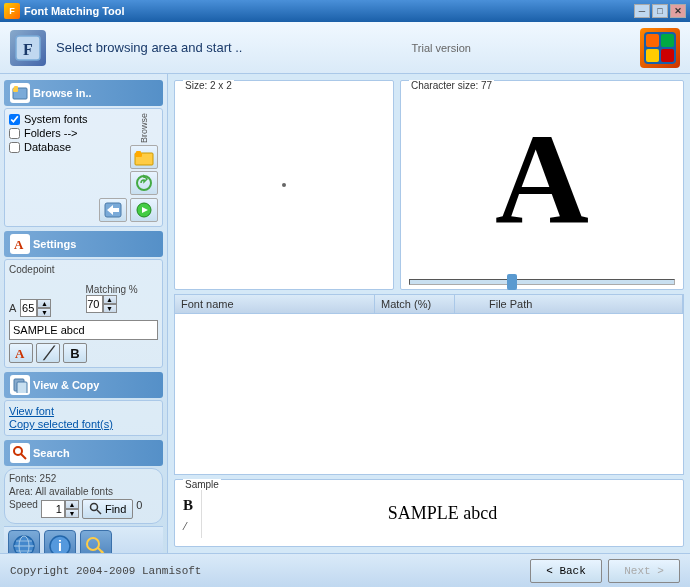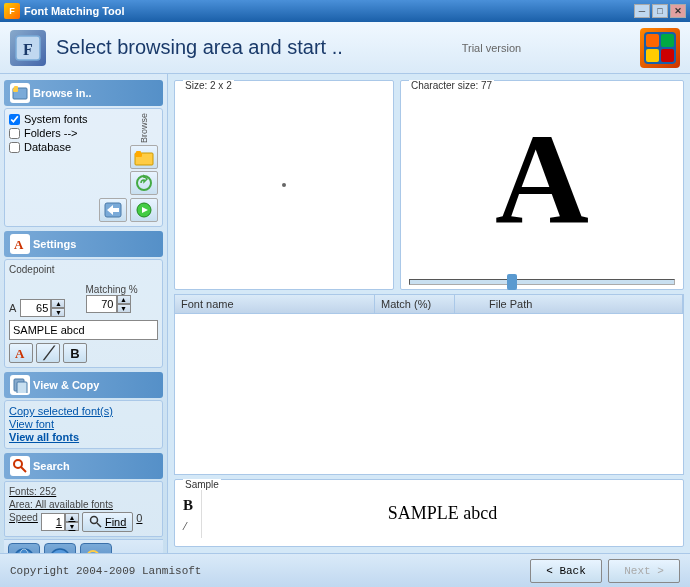--- a/index.html
+++ b/index.html
@@ -85,21 +85,21 @@
       height: 36px;
       background: linear-gradient(135deg, #88aacc, #4466aa);
       border-radius: 4px;
       display: flex;
       align-items: center;
       justify-content: center;
       color: white;
       font-size: 18px;
     }
     .header-title {
-      font-size: 20px;
+      font-size: 13px;
       color: #1a3a6a;
       font-weight: normal;
     }
     .trial-version {
       color: #666;
       font-size: 11px;
     }
 
     
     .content-area {
@@ -207,21 +207,21 @@
     }
     .settings-label {
       font-size: 10px;
       color: #444;
     }
     .number-input-group {
       display: flex;
       align-items: center;
     }
     .number-input {
-      width: 31px;
+      width: 17px;
       height: 18px;
       border: 1px solid #888;
       background: white;
       font-size: 11px;
       text-align: right;
       padding-right: 2px;
     }
     .spin-buttons {
       display: flex;
       flex-direction: column;
@@ -288,24 +288,23 @@
       text-decoration: underline;
       display: block;
       margin-bottom: 1px;
       font-size: 11px;
     }
     .view-link.bold-link { font-weight: bold; }
 
     
     .search-section {
       border: 1px solid #aac8e8;
-      border-radius: 2px;
+      border-radius: 11px;
       padding: 4px;
       background: rgba(255,255,255,0.3);
-      text-decoration: underline;
     }
     .search-info {
       font-size: 10px;
       color: #444;
       margin-bottom: 2px;
     }
     .search-row {
       display: flex;
       gap: 3px;
     }
@@ -645,23 +644,22 @@
         <div class="section-header-icon">
           <svg width="16" height="16" viewBox="0 0 16 16">
             <rect x="2" y="2" width="10" height="12" rx="1" fill="#88aacc" stroke="#4a7aa8" stroke-width="1"></rect>
             <rect x="5" y="5" width="10" height="12" rx="1" fill="#c8dff0" stroke="#4a7aa8" stroke-width="1"></rect>
           </svg>
         </div>
         <span>View &amp; Copy</span>
       </div>
 
       <div class="view-section">
+        <a class="view-link">View font</a>
         <a class="view-link">Copy selected font(s)</a>
-        <a class="view-link">View font</a>
-        <a class="view-link bold-link">View all fonts</a>
       </div>
 
       <div class="section-header">
         <div class="section-header-icon">
           <svg width="16" height="16" viewBox="0 0 16 16">
             <circle cx="6" cy="6" r="4" fill="none" stroke="#cc3300" stroke-width="2"></circle>
             <line x1="9" y1="9" x2="14" y2="14" stroke="#cc3300" stroke-width="2"></line>
           </svg>
         </div>
         <span>Search</span>

